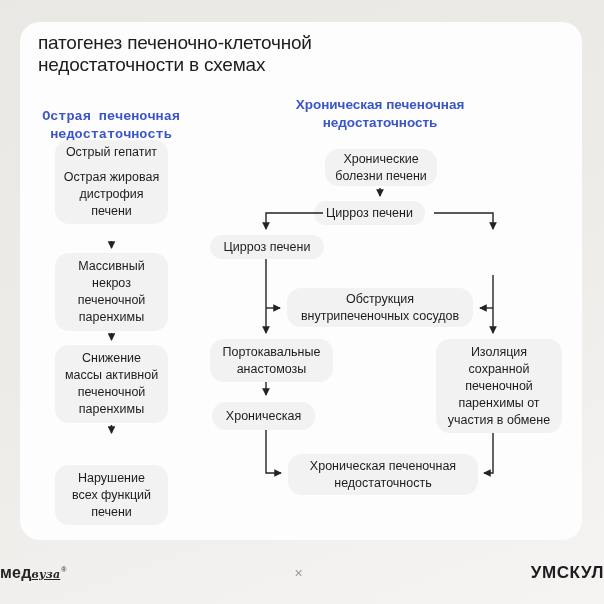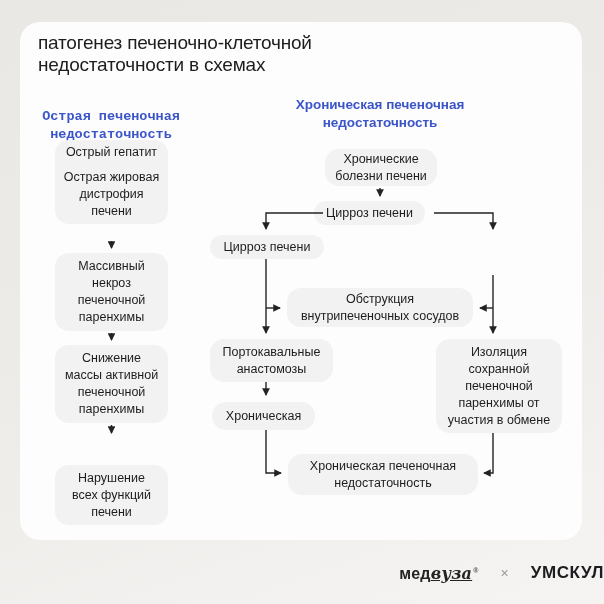--- a/index.html
+++ b/index.html
@@ -29,27 +29,27 @@
   .fbox{
     position:absolute;background:#f2f2f2;border-radius:14px;
     display:flex;flex-direction:column;align-items:center;justify-content:center;
     font-size:12.5px;line-height:17px;color:#1d1d1f;
     text-align:center;white-space:pre-line;box-sizing:border-box;padding:3px 6px;
   }
   .para-gap{margin-top:8px;}
   .arrows{position:absolute;left:0;top:0;pointer-events:none;}
   .footer{
     position:absolute;left:0;top:558px;width:604px;height:30px;
-    display:flex;align-items:center;justify-content:flex-end;gap:22px;
+    display:flex;align-items:center;justify-content:space-between;gap:22px;
   }
   .brand-medvuza{
     font-size:16px;font-weight:700;color:#232323;letter-spacing:0.2px;
     display:flex;align-items:baseline;
   }
-  .brand-vuza{font-style:italic;font-family:"DejaVu Serif",serif;font-size:16px;text-decoration:underline;}
+  .brand-vuza{font-style:italic;font-family:"DejaVu Serif",serif;font-size:11px;text-decoration:underline;}
   .reg-mark{font-size:7px;vertical-align:super;position:relative;top:-6px;margin-left:1px;color:#4a4a4a;}
   .collab-sign{font-size:14px;color:#9a9a9a;font-weight:400;}
   .brand-umskul{font-size:17px;font-weight:700;color:#1d1d1f;letter-spacing:0.6px;}
 </style>
 </head>
 <body>
 
 <div class="stage">
 
   <div class="card"></div>

